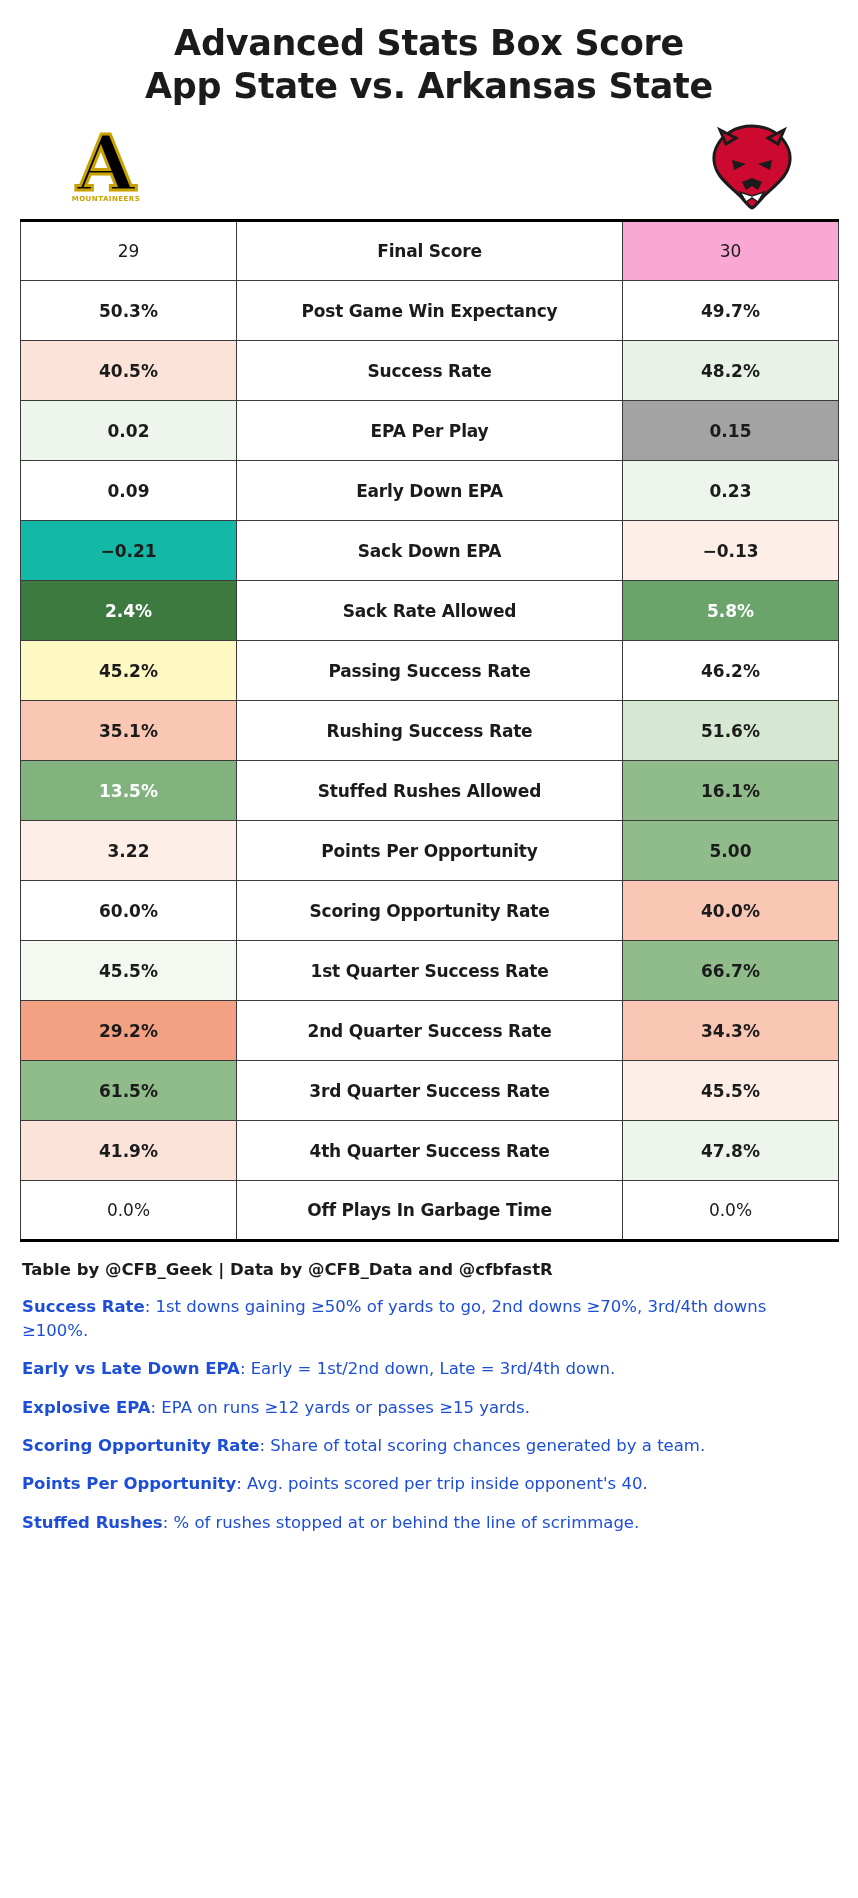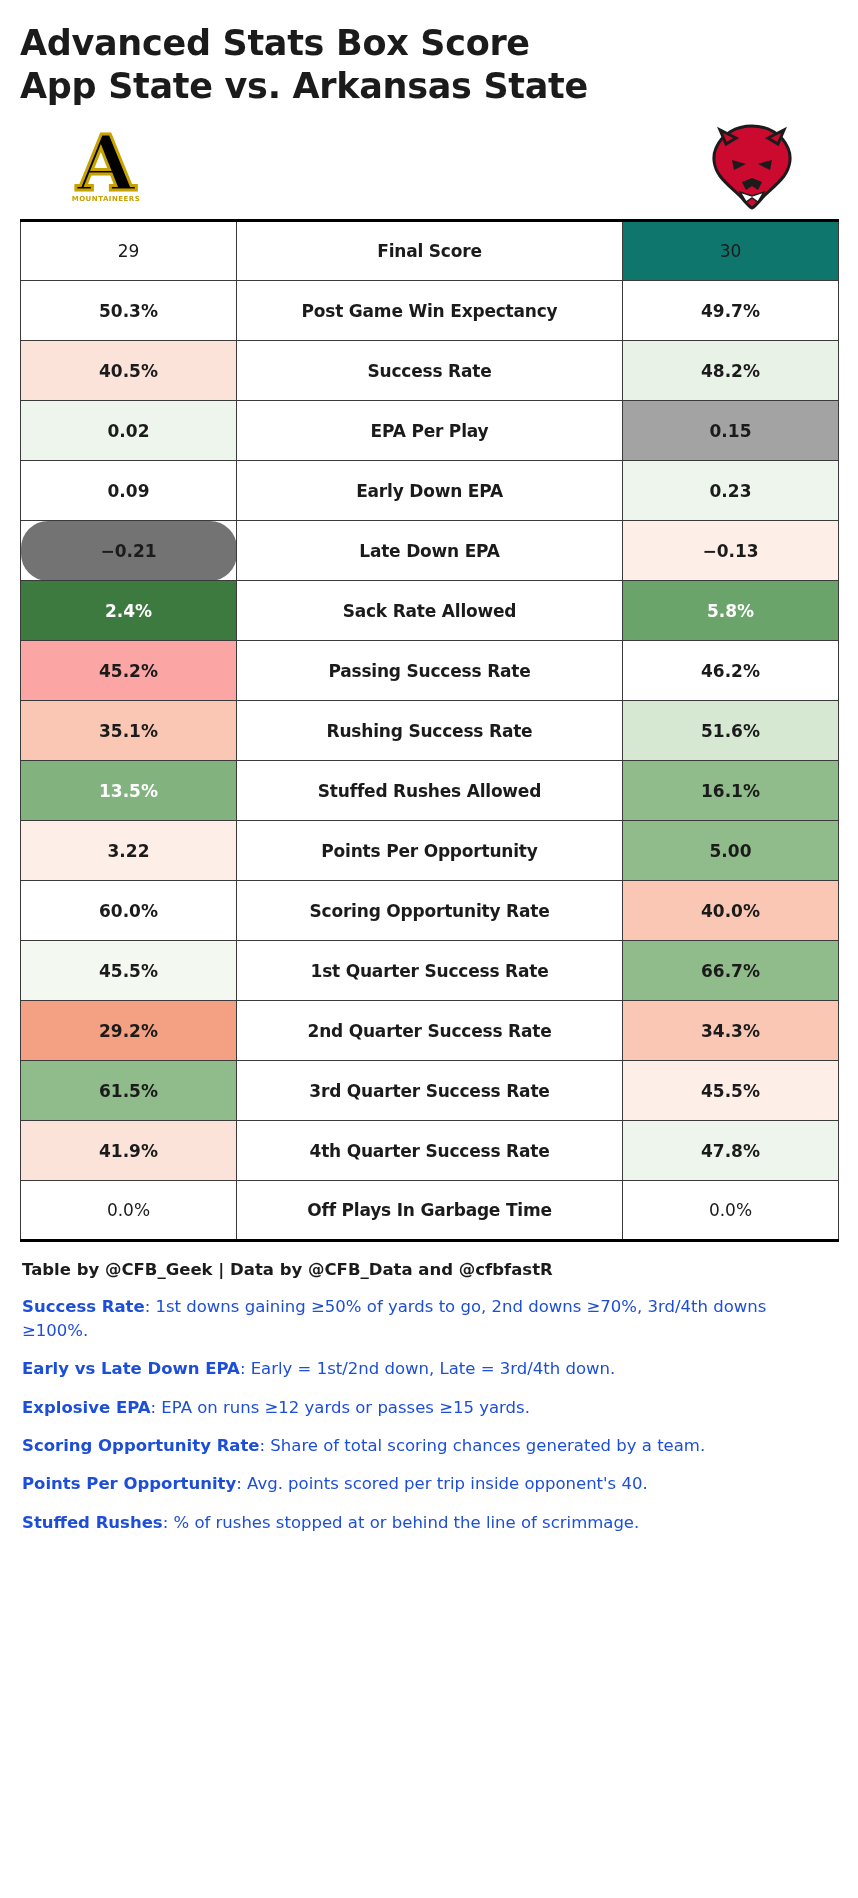--- a/index.html
+++ b/index.html
@@ -11,20 +11,21 @@
   }
   #page {
     width: 858px;
     min-height: 1898px;
     background: #ffffff;
     position: relative;
     padding: 0;
   }
   .title-block {
     padding: 22px 20px 4px 20px;
+    text-align: center;
   }
   .title-line {
     font-size: 35px;
     font-weight: bold;
     color: #1b1b1b;
     line-height: 1.22;
     letter-spacing: -0.3px;
   }
   .logo-row {
     display: flex;
@@ -148,21 +149,21 @@
         <path d="M34 68 L46 72 L58 68 L52 78 L46 74 L40 78 Z" fill="#ffffff" stroke="#1b1b1b" stroke-width="1.5"></path>
       </svg>
     </div>
   </div>
 
   <table class="box">
     <tbody>
         <tr>
           <td class="val plain" style="background: rgb(255, 255, 255);">29</td>
           <td class="stat-label">Final Score</td>
-          <td class="val plain" style="background: #0f766e;">30</td>
+          <td class="val plain" style="background: #f9a8d4;">30</td>
         </tr>
         <tr>
           <td class="val" style="background: rgb(255, 255, 255);">50.3%</td>
           <td class="stat-label">Post Game Win Expectancy</td>
           <td class="val" style="background: rgb(255, 255, 255);">49.7%</td>
         </tr>
         <tr>
           <td class="val" style="background: rgb(251, 227, 218);">40.5%</td>
           <td class="stat-label">Success Rate</td>
           <td class="val" style="background: rgb(233, 242, 230);">48.2%</td>
@@ -171,31 +172,31 @@
           <td class="val" style="background: rgb(238, 245, 236);">0.02</td>
           <td class="stat-label">EPA Per Play</td>
           <td class="val" style="background: #a3a3a3;">0.15</td>
         </tr>
         <tr>
           <td class="val" style="background: rgb(255, 255, 255);">0.09</td>
           <td class="stat-label">Early Down EPA</td>
           <td class="val" style="background: rgb(238, 245, 236);">0.23</td>
         </tr>
         <tr>
-          <td class="val" style="background: #737373; border-radius: 27px;">−0.21</td>
-          <td class="stat-label">Late Down EPA</td>
+          <td class="val" style="background: #14b8a6;">−0.21</td>
+          <td class="stat-label">Sack Down EPA</td>
           <td class="val" style="background: rgb(253, 238, 232);">−0.13</td>
         </tr>
         <tr>
           <td class="val white-text" style="background: rgb(61, 122, 63);">2.4%</td>
           <td class="stat-label">Sack Rate Allowed</td>
           <td class="val white-text" style="background: rgb(107, 164, 107);">5.8%</td>
         </tr>
         <tr>
-          <td class="val" style="background: #fca5a5;">45.2%</td>
+          <td class="val" style="background: #fef9c3;">45.2%</td>
           <td class="stat-label">Passing Success Rate</td>
           <td class="val" style="background: rgb(255, 255, 255);">46.2%</td>
         </tr>
         <tr>
           <td class="val" style="background: rgb(249, 199, 180);">35.1%</td>
           <td class="stat-label">Rushing Success Rate</td>
           <td class="val" style="background: rgb(215, 232, 210);">51.6%</td>
         </tr>
         <tr>
           <td class="val white-text" style="background: rgb(130, 179, 126);">13.5%</td>

